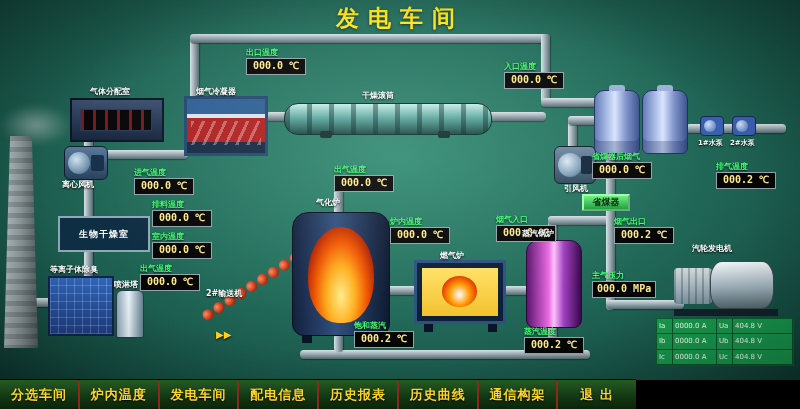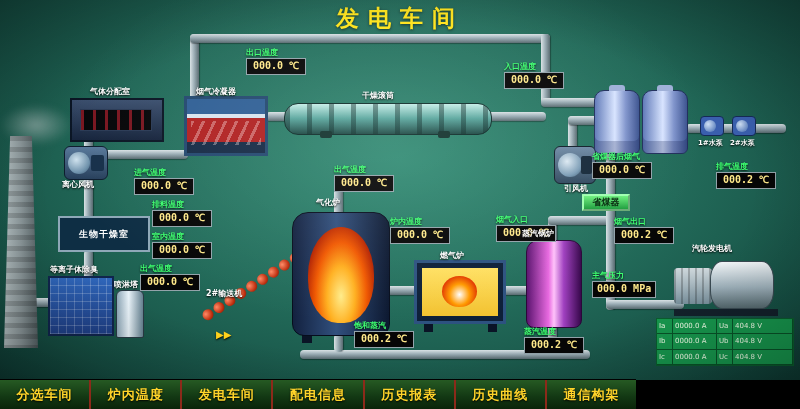--- a/index.html
+++ b/index.html
@@ -298,14 +298,15 @@
   </div>
 
   <div class="navbar">
     <div class="navbtn">分选车间</div>
     <div class="navbtn">炉内温度</div>
     <div class="navbtn">发电车间</div>
     <div class="navbtn">配电信息</div>
     <div class="navbtn">历史报表</div>
     <div class="navbtn">历史曲线</div>
     <div class="navbtn">通信构架</div>
+    <div class="navbtn">退 出</div>
   </div>
 </div>
 
 </body></html>

